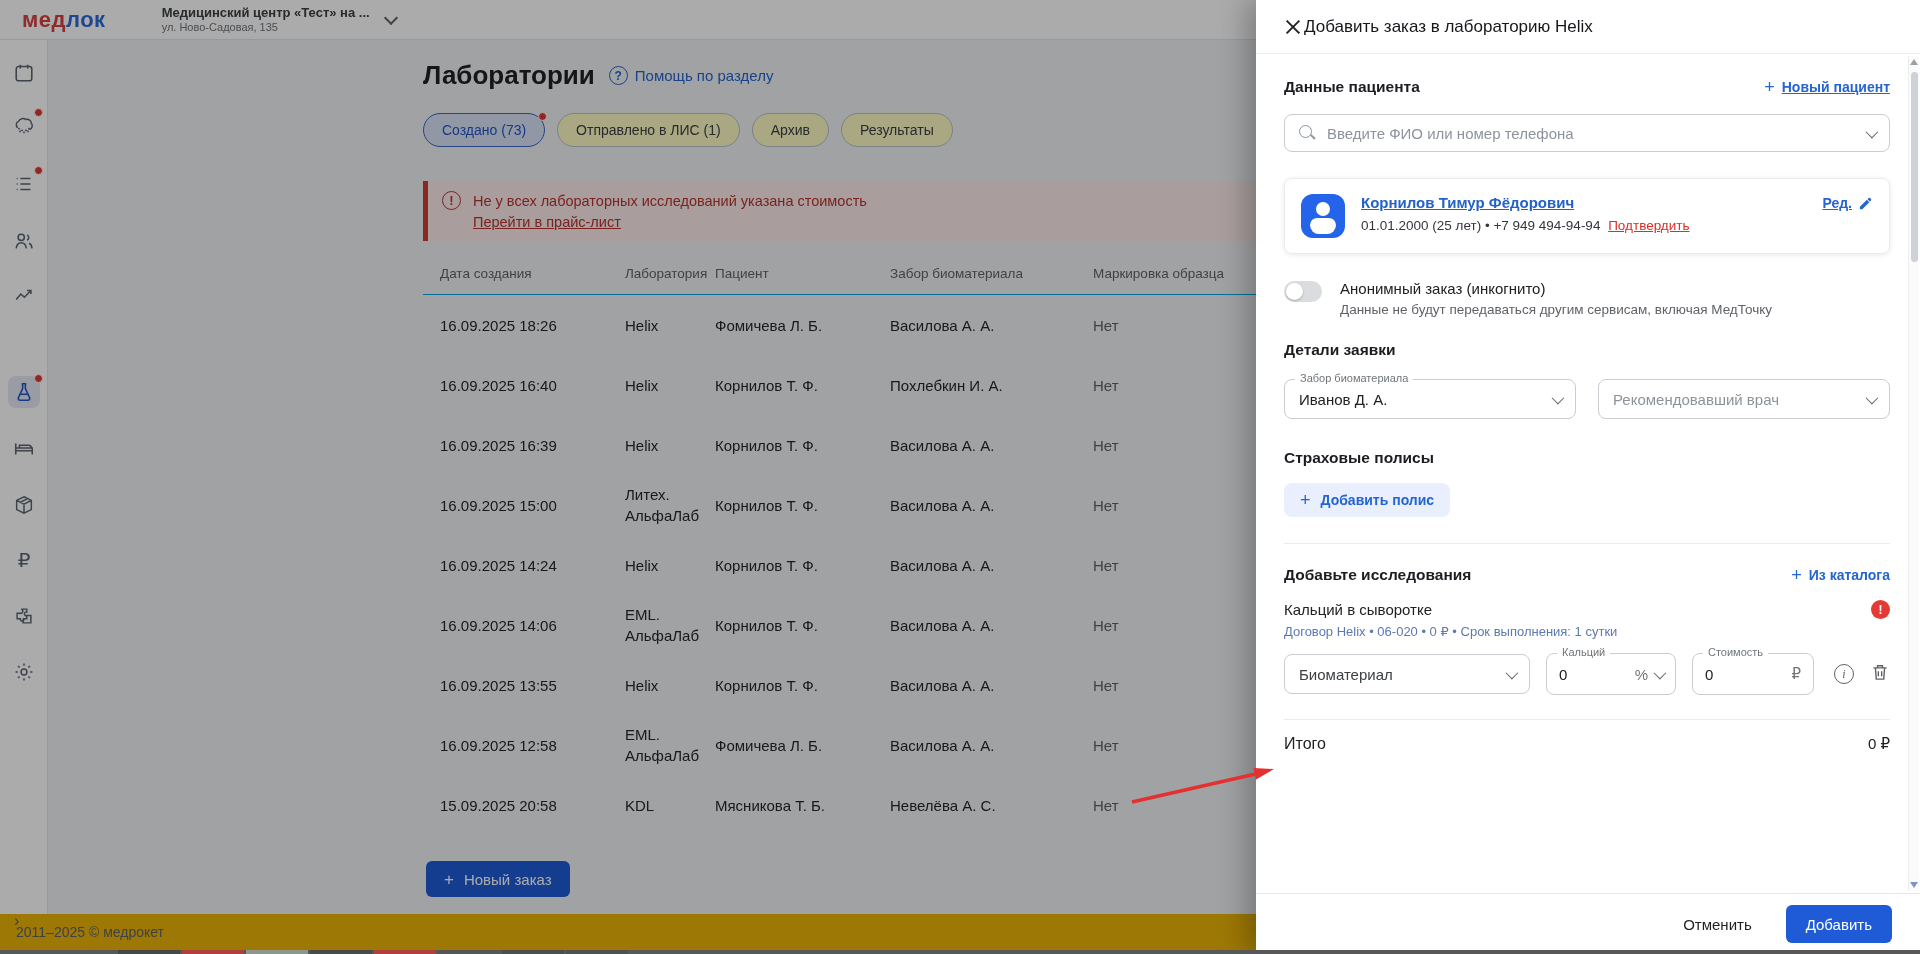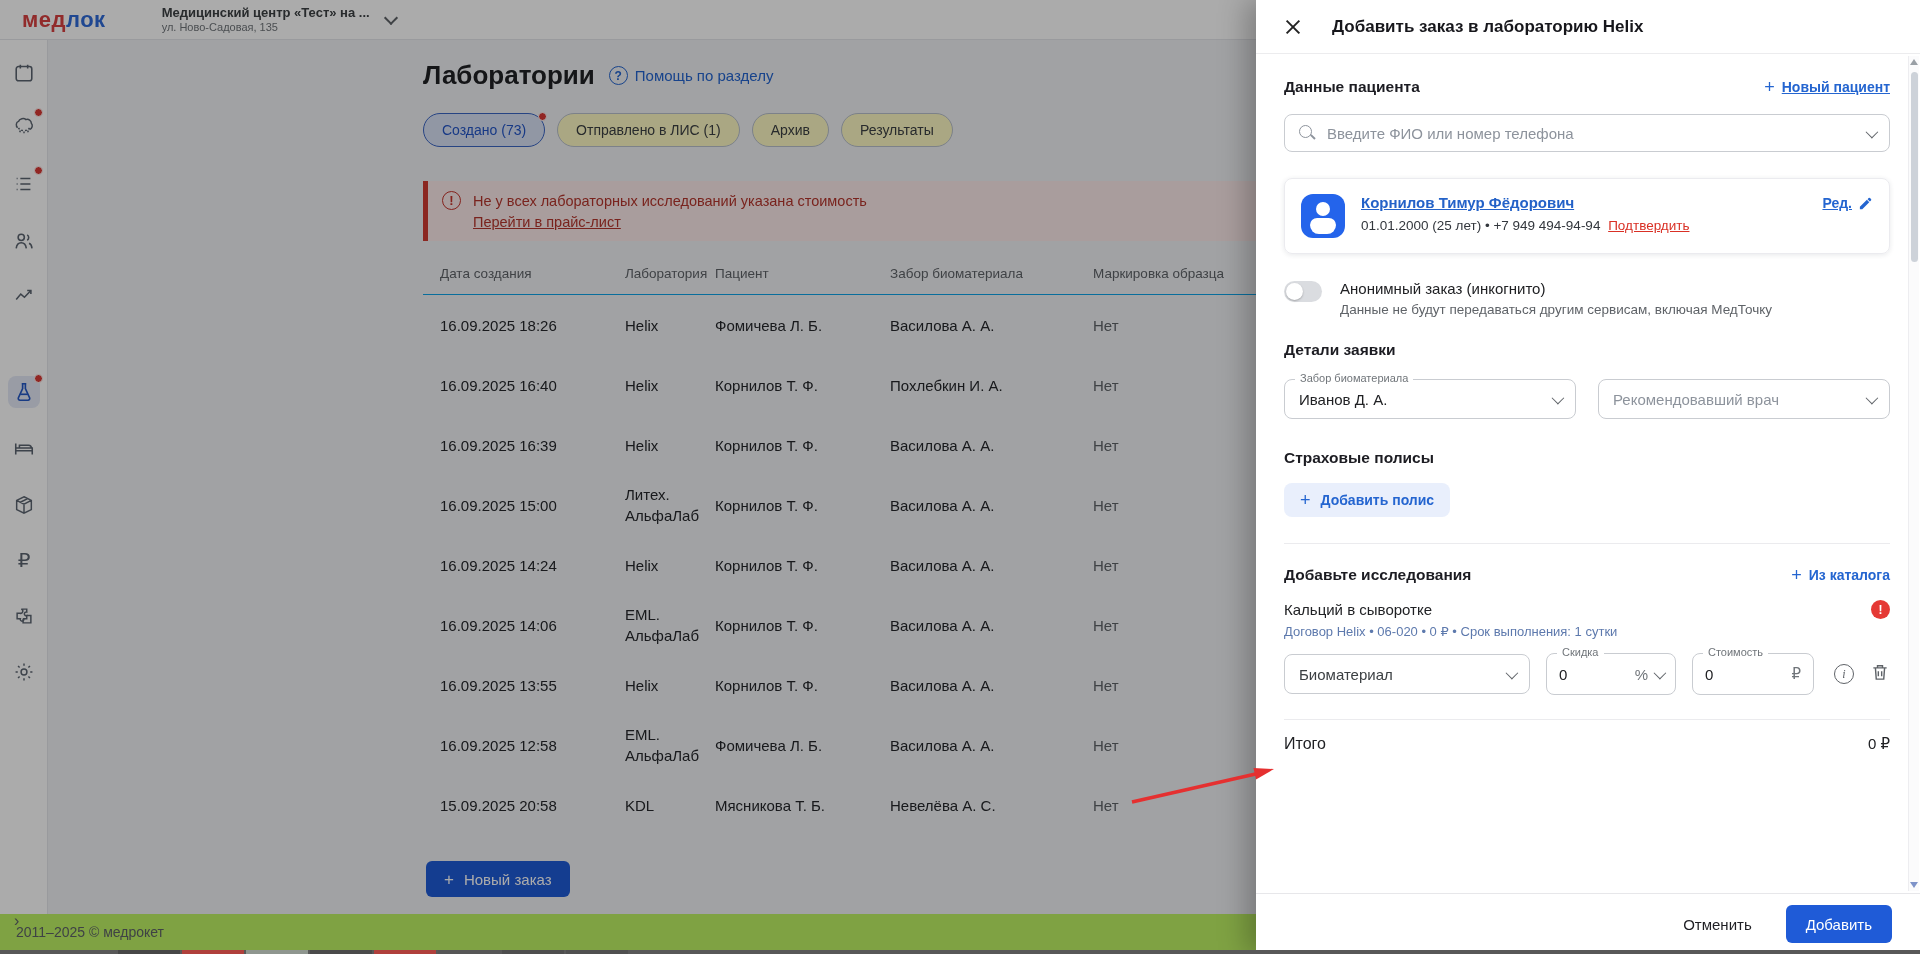--- a/index.html
+++ b/index.html
@@ -46,35 +46,35 @@
   .lab-table { position:absolute; left:423px; top:253px; width:833px; height:618px; overflow:hidden; }
   .trow { display:grid; grid-template-columns:185px 90px 175px 203px 1fr; padding-left:17px; align-items:center; }
   .thead { height:42px; color:#5f6368; font-size:13.5px; border-bottom:1px solid #0ea5e9; }
   .tdata { min-height:60px; padding-top:8px; padding-bottom:8px; font-size:15px; color:#26282c; }
   .tdata .c-mark { color:#5f6368; }
   .c-lab { padding-right:12px; line-height:1.4; }
 
   .new-order { position:absolute; left:426px; top:861px; height:36px; padding:0 18px; background:#1f5bd7; color:#fff; border:none; border-radius:6px; font-size:15px; display:flex; align-items:center; gap:10px; font-family:inherit; z-index:6; }
   .plus { font-size:17px; font-weight:400; line-height:1; }
 
-  .page-footer { position:absolute; left:0; top:914px; width:1920px; height:36px; background:#bef264; display:flex; align-items:center; z-index:6; }
+  .page-footer { position:absolute; left:0; top:914px; width:1920px; height:36px; background:#eab308; display:flex; align-items:center; z-index:6; }
   .page-footer span { margin-left:16px; font-size:14px; color:#5f6368; }
 
   .taskbar { position:absolute; left:0; top:950px; width:1920px; height:4px; background:#585858; z-index:90; }
   .taskbar div { position:absolute; top:0; height:4px; }
 
   .overlay { position:absolute; left:0; top:0; width:1920px; height:950px; background:rgba(0,0,0,.33); z-index:50; }
 
   
   .drawer { position:absolute; left:1256px; top:0; width:664px; height:954px; background:#fff; z-index:60; box-shadow:-10px 0 26px rgba(0,0,0,.25); }
   .drawer-header { height:54px; border-bottom:1px solid #ececee; display:flex; align-items:center; }
   .close-x { margin-left:26px; width:22px; height:22px; position:relative; }
   .close-x:before,.close-x:after { content:""; position:absolute; left:10px; top:2px; width:2px; height:18px; background:#222; }
   .close-x:before { transform:rotate(45deg); } .close-x:after { transform:rotate(-45deg); }
-  .drawer-title { margin-left:28px; font-size:17px; font-weight:700; color:#17171c; }
+  .drawer-title { font-size:17px; font-weight:400; color:#17171c; }
   .drawer-body { position:absolute; top:54px; left:0; right:14px; bottom:61px; padding:24px 16px 0 28px; overflow:hidden; }
 
   .sect-row { display:flex; align-items:center; justify-content:space-between; margin-bottom:18px; }
   .sect-title { font-size:15.5px; font-weight:700; color:#1c1c22; }
   .blue-link { color:#2465d0; font-size:14px; font-weight:600; display:flex; align-items:center; gap:7px; }
   .blue-link .u { text-decoration:underline; }
   .bplus { color:#2465d0; font-size:18px; font-weight:400; line-height:1; }
 
   .sel-box { height:38px; border:1px solid #c9ccd1; border-radius:8px; display:flex; align-items:center; padding:0 14px; position:relative; background:#fff; }
   .sel-box .ph { color:#8d939c; font-size:15px; }
@@ -446,21 +446,21 @@
         <div class="err-badge">!</div>
       </div>
       <div class="item-meta">Договор Helix • 06-020 • 0 ₽ • Срок выполнения: 1 сутки</div>
 
       <div class="controls-row">
         <div class="sel-box bio-sel">
           <span class="val">Биоматериал</span>
           <span class="sel-chev"></span>
         </div>
         <div class="fieldset fs-discount">
-          <span class="float-label">Скидка</span>
+          <span class="float-label">Кальций</span>
           <span class="fs-val">0</span>
           <span class="fs-unit">
               <span>%</span>
               <span class="sel-chev"></span>
             </span>
         </div>
         <div class="fieldset fs-cost">
           <span class="float-label">Стоимость</span>
           <span class="fs-val">0</span>
           <span class="fs-unit">₽</span>

